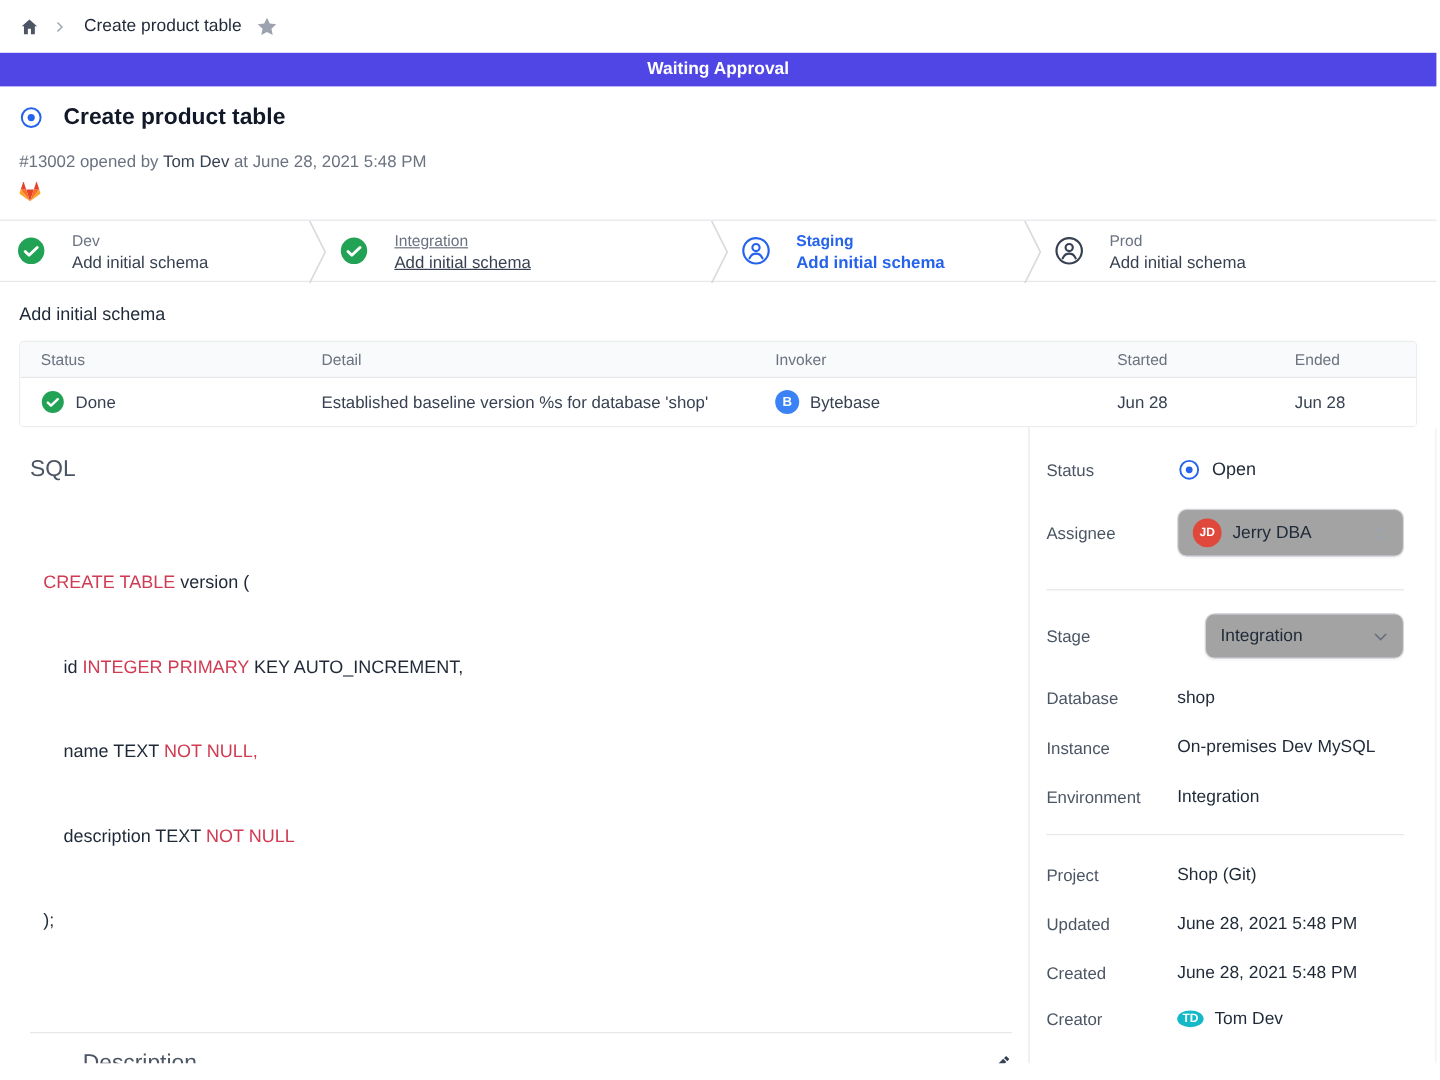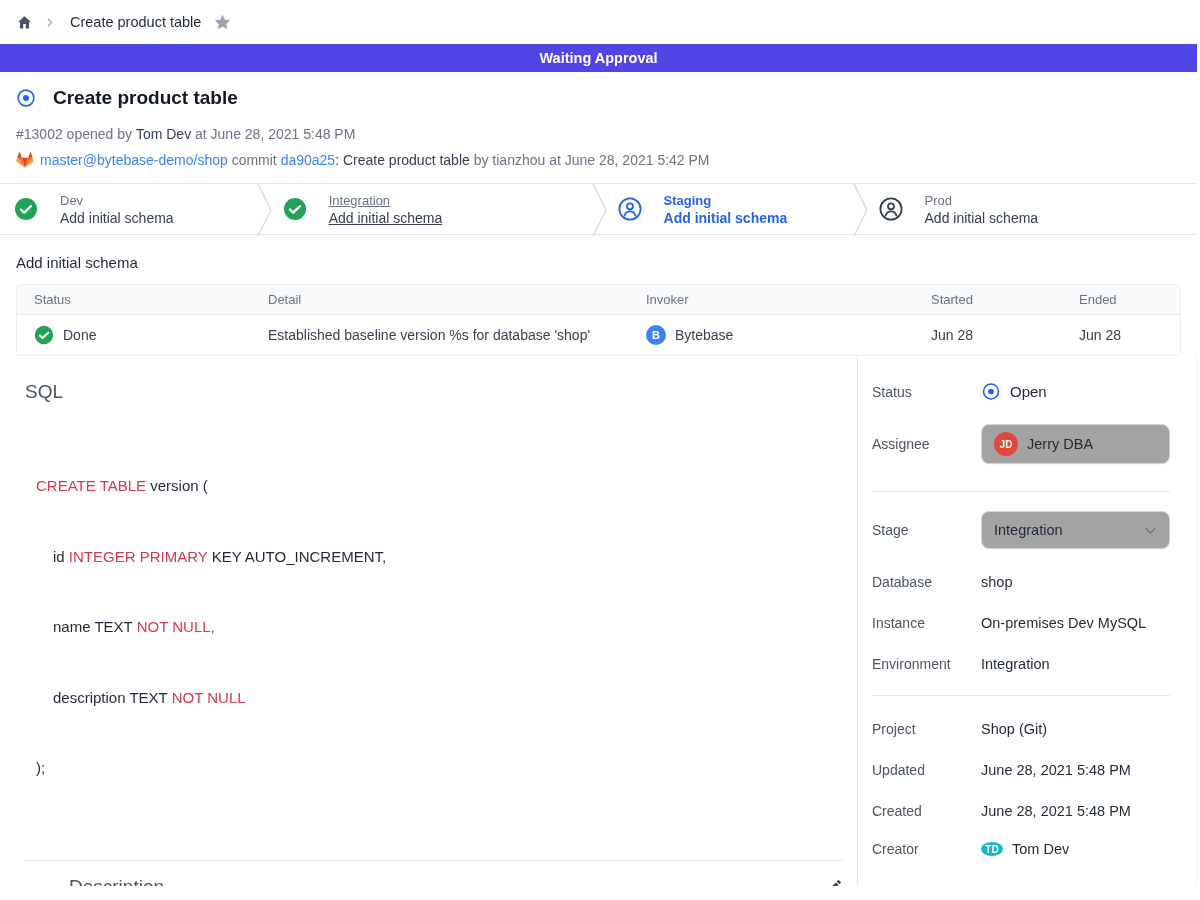--- a/index.html
+++ b/index.html
@@ -80,21 +80,21 @@
   .desc-head{margin-top:15px;display:flex;align-items:center;justify-content:space-between;margin-left:44px;}
   .pencil{width:17px;height:17px;display:block;cursor:pointer;}
 
   
   .side-row{display:flex;align-items:center;}
   .side-label{width:109px;flex:0 0 109px;font-size:14px;color:var(--label);font-weight:500;}
   .side-value{font-size:14.5px;color:var(--dark);font-weight:500;display:flex;align-items:center;gap:9px;}
   .row-status{margin-top:2px;}
   .row-assignee{margin-top:23px;}
   .side-divider{height:1px;background:var(--border);margin-top:27px;}
-  .row-stage{margin-top:19px;}
+  .row-stage{margin-top:19px;gap:23px;}
   .row-f{margin-top:25px;align-items:flex-start;}
   .selectbox{flex:1;height:40px;border:1px solid #D1D5DB;border-radius:8px;background:#a3a3a3;
     display:flex;align-items:center;padding:0 10px 0 12px;gap:9px;cursor:pointer;
     box-shadow:0 1px 1px rgba(0,0,0,0.03);}
   .selectbox.h38{height:38px;}
   .sel-text{flex:1;font-size:14.5px;color:var(--dark);}
   .av-jd{width:24px;height:24px;font-size:10px;background:var(--assignee-avatar);}
   .av-td{width:22px;height:14px;font-size:10px;background:var(--creator-avatar);}
   .chev{width:17px;height:17px;display:block;}
 </style>
@@ -133,21 +133,20 @@
       <div class="commit-line">
         <svg class="icon16" viewBox="0 0 36 36" style="width:18px;height:18px;">
           <path fill="#E24329" d="M18 33.4L11.6 13.7h12.8z"></path>
           <path fill="#FC6D26" d="M18 33.4L11.6 13.7H2.6z"></path>
           <path fill="#FCA326" d="M2.6 13.7L.7 19.8c-.2.6 0 1.2.5 1.6L18 33.4z"></path>
           <path fill="#E24329" d="M2.6 13.7h9L7.7 1.8c-.2-.6-1-.6-1.2 0z"></path>
           <path fill="#FC6D26" d="M18 33.4l6.4-19.7h9z"></path>
           <path fill="#FCA326" d="M33.4 13.7l1.9 6.1c.2.6 0 1.2-.5 1.6L18 33.4z"></path>
           <path fill="#E24329" d="M33.4 13.7h-9l3.9-11.9c.2-.6 1-.6 1.2 0z"></path>
         </svg>
-        <span class="keep-ws"><span class="lnk">master@bytebase-demo/shop</span><span> commit </span><span class="lnk">da90a25</span><span class="seg-dark">: Create product table</span><span> by tianzhou at June 28, 2021 5:42 PM</span></span>
       </div>
     </div>
   </div>
 
   <div class="pipeline">
     <div class="stage stage-1">
       <svg class="icon24" viewBox="0 0 24 24">
         <circle cx="12" cy="12" r="11" fill="var(--success)"></circle>
         <path d="M7 12.6l3.2 3.1L17 9.2" fill="none" stroke="#fff" stroke-width="2.4" stroke-linecap="round" stroke-linejoin="round"></path>
       </svg>

